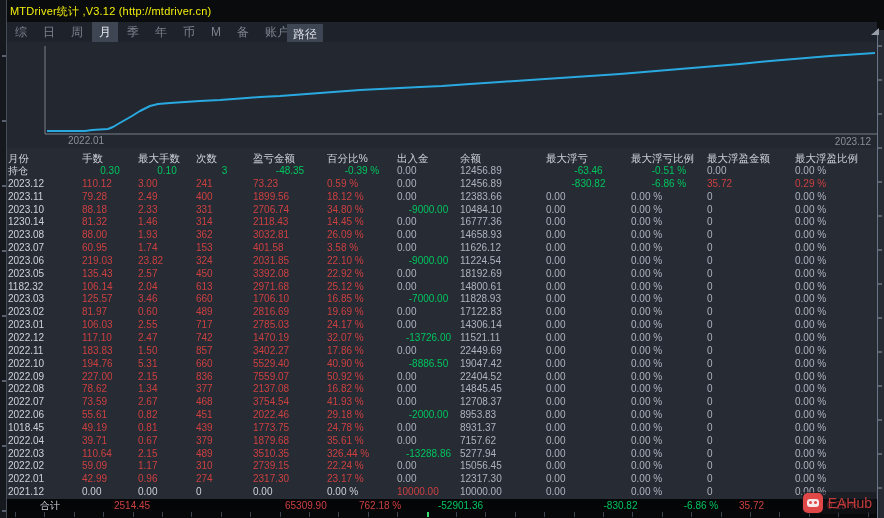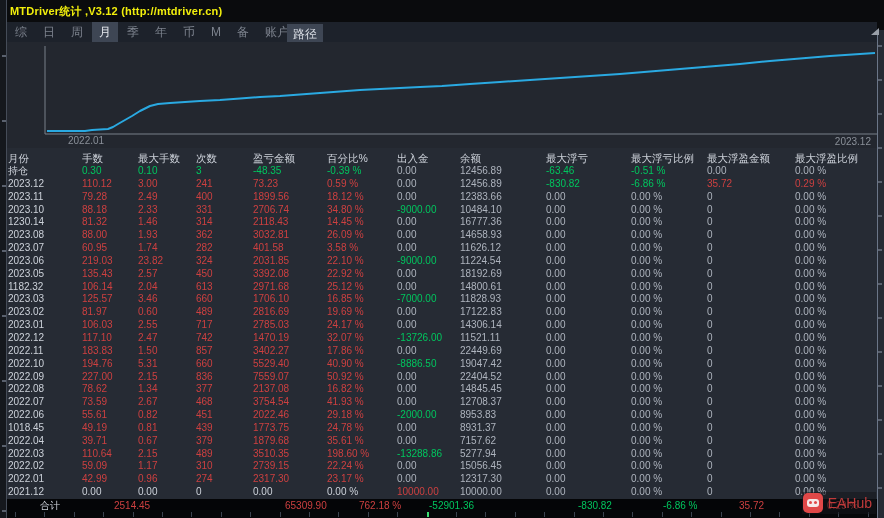--- a/index.html
+++ b/index.html
@@ -8,21 +8,21 @@
     background:#262b34;
     font-family:"Liberation Sans","DejaVu Sans",sans-serif;
     -webkit-font-smoothing:antialiased;
   }
   
   .titlebar{
     position:absolute;left:0;top:0;width:884px;height:22px;
     background:#0a0b0d;display:flex;align-items:center;
   }
   .win-icon{position:absolute;left:0;top:1px;width:5px;height:9px;background:#d9d24a;}
-  .title-text{margin-left:10px;color:#f2ef0c;font-size:11px;font-weight:bold;letter-spacing:.2px;}
+  .title-text{margin-left:10px;color:#f2ef0c;font-size:11px;font-weight:normal;letter-spacing:.2px;}
   .tabbar{
     position:absolute;left:0;top:22px;width:877px;height:20px;
     background:#1d222b;display:flex;align-items:center;
   }
   .tab{
     color:#7d838e;font-size:12px;padding:2px 7px;margin:0 1px;cursor:default;
   }
   .tab.active{background:#3e4654;color:#e8ebf0;}
   .path-btn{
     position:absolute;left:287px;top:2px;background:#3e4654;color:#d9dde4;
@@ -42,21 +42,21 @@
   }
   .trow,.thead{
     display:grid;padding-left:8px;
     grid-template-columns:74px 56px 58px 57px 74px 70px 63px 86px 85px 76px 88px 82px;
     height:12.85px;line-height:12.85px;font-size:10px;white-space:nowrap;overflow:hidden;
   }
   .thead{height:14px;line-height:14px;color:#ccd1d9;font-size:10.5px;}
   .cell{overflow:hidden;}
   .w{color:#cdd2da;}
   .n{color:#aeb4be;}
-  .g{color:#00c55e;}
+  .g{color:#00c55e;text-align:center;}
   .r{color:#cd4040;}
   .trow.total{background:#040507;height:13.5px;line-height:13.5px;padding-left:40px;}
   
   .left-strip{
     position:absolute;left:0;top:0;width:6px;height:518px;
     background:#15181d;border-right:1px solid #454c58;z-index:5;
   }
   .left-strip .tick{position:absolute;left:2px;width:4px;height:2px;background:#5a616e;}
   .right-strip{
     position:absolute;right:0;top:0;width:6px;height:518px;
@@ -224,21 +224,21 @@
           <span class="cell n">14658.93</span>
           <span class="cell n">0.00</span>
           <span class="cell n">0.00 %</span>
           <span class="cell n">0</span>
           <span class="cell n">0.00 %</span>
         </div>
         <div class="trow">
           <span class="cell w">2023.07</span>
           <span class="cell r">60.95</span>
           <span class="cell r">1.74</span>
-          <span class="cell r">282</span>
+          <span class="cell r">153</span>
           <span class="cell r">401.58</span>
           <span class="cell r">3.58 %</span>
           <span class="cell n">0.00</span>
           <span class="cell n">11626.12</span>
           <span class="cell n">0.00</span>
           <span class="cell n">0.00 %</span>
           <span class="cell n">0</span>
           <span class="cell n">0.00 %</span>
         </div>
         <div class="trow">
@@ -450,21 +450,21 @@
           <span class="cell n">0.00 %</span>
           <span class="cell n">0</span>
           <span class="cell n">0.00 %</span>
         </div>
         <div class="trow">
           <span class="cell w">2022.03</span>
           <span class="cell r">110.64</span>
           <span class="cell r">2.15</span>
           <span class="cell r">489</span>
           <span class="cell r">3510.35</span>
-          <span class="cell r">198.60 %</span>
+          <span class="cell r">326.44 %</span>
           <span class="cell g">-13288.86</span>
           <span class="cell n">5277.94</span>
           <span class="cell n">0.00</span>
           <span class="cell n">0.00 %</span>
           <span class="cell n">0</span>
           <span class="cell n">0.00 %</span>
         </div>
         <div class="trow">
           <span class="cell w">2022.02</span>
           <span class="cell r">59.09</span>

